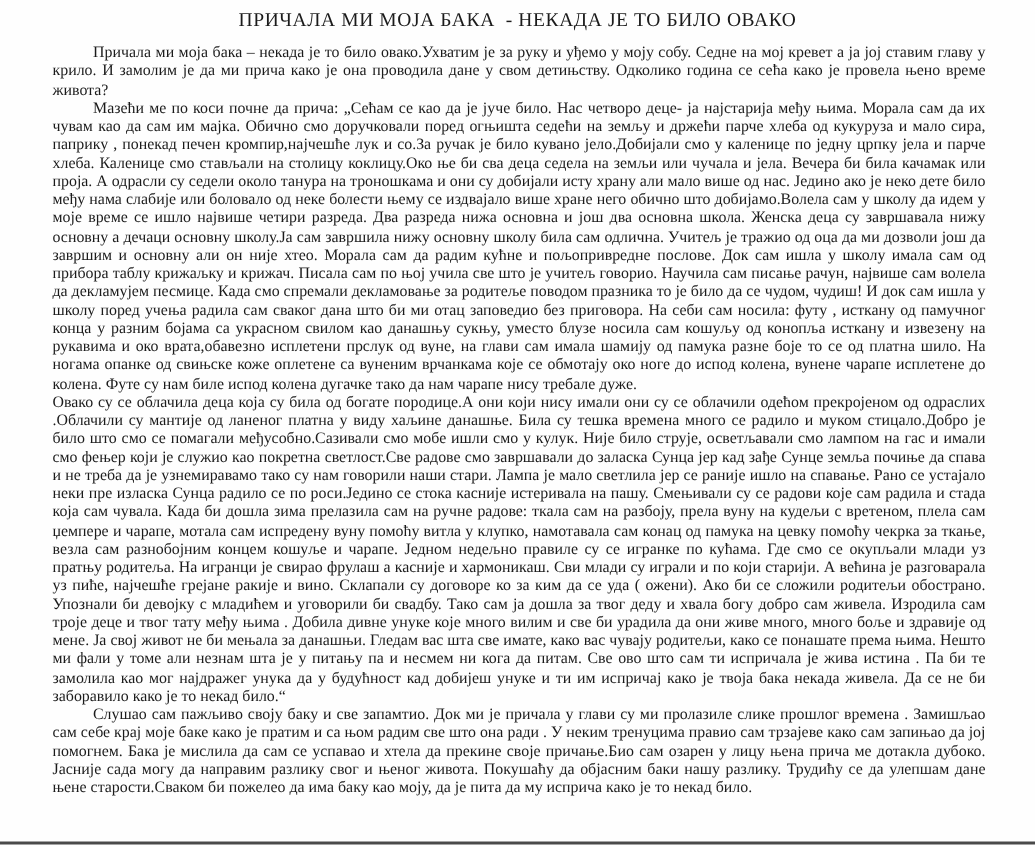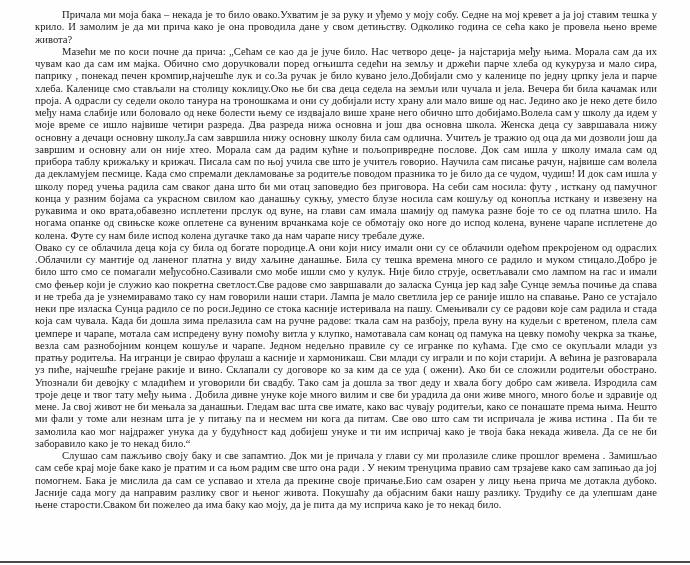--- a/index.html
+++ b/index.html
@@ -46,23 +46,24 @@
     width: 690px;
     height: 2px;
     background: #4a4a4a;
   }
 </style>
 </head>
 <body>
 
 <div class="page">
 
+  <h1 class="doc-title">ПРИЧАЛА МИ МОЈА БАКА  - НЕКАДА ЈЕ ТО БИЛО ОВАКО</h1>
 
   <div class="doc-body">
-    <p class="indent">Причала ми моја бака – некада је то било овако.Ухватим је за руку и уђемо у моју собу.  Седне на мој кревет а ја јој ставим тешка у крило. И замолим је да ми прича како је она проводила дане у свом детињству. Одколико година се сећа  како је провела њено време живота?</p>
+    <p class="indent">Причала ми моја бака – некада је то било овако.Ухватим је за руку и уђемо у моју собу.  Седне на мој кревет а ја јој ставим главу у крило. И замолим је да ми прича како је она проводила дане у свом детињству. Одколико година се сећа  како је провела њено време живота?</p>
     <p class="indent">Мазећи ме по коси почне да прича: „Сећам се као да је јуче било. Нас четворо деце- ја најстарија међу њима.  Морала сам да их чувам као да сам им  мајка. Обично смо доручковали поред огњишта седећи на земљу и држећи парче хлеба од кукуруза и мало сира, паприку , понекад печен кромпир,најчешће  лук и со.За ручак је било кувано јело.Добијали смо у каленице по једну црпку јела и парче хлеба. Каленице смо стављали на столицу коклицу.Око ње би сва деца седела на земљи или чучала и јела.  Вечера би била качамак или проја. А одрасли су седели около танура на троношкама и они су добијали исту храну али мало више од нас. Једино ако је неко дете било међу нама слабије или боловало од неке болести њему се издвајало више хране него обично што добијамо.Волела сам у школу да идем у моје време се ишло највише четири разреда. Два разреда нижа основна и још два основна школа. Женска деца су завршавала нижу основну а дечаци основну школу.Ја сам завршила нижу основну школу била сам одлична. Учитељ је тражио од оца да ми дозволи још да завршим и основну али он није хтео. Морала сам да радим кућне и пољопривредне послове. Док сам ишла у школу имала сам од прибора таблу крижаљку и крижач. Писала сам по њој учила све што је учитељ говорио. Научила сам писање рачун, највише сам волела да декламујем песмице. Када смо спремали декламовање за родитеље поводом празника то је било да се чудом, чудиш! И док сам ишла у школу поред учења радила сам сваког дана што би ми отац заповедио без приговора. На себи сам носила:  футу , исткану од памучног конца у разним бојама са украсном свилом као данашњу сукњу, уместо блузе носила сам кошуљу од конопља исткану и извезену на рукавима и око врата,обавезно исплетени прслук од вуне, на глави сам имала шамију од памука разне боје то се од платна шило. На ногама опанке од свињске коже оплетене са вуненим врчанкама које се обмотају око ноге до испод колена, вунене чарапе исплетене до колена. Футе су нам биле испод колена дугачке тако да нам чарапе нису требале дуже.</p>
     <p>Овако су се облачила деца која су била од богате породице.А они који нису имали они су се облачили одећом прекројеном од одраслих .Облачили су мантије од ланеног платна у виду хаљине данашње. Била су тешка времена много се радило и муком стицало.Добро је било што смо се помагали међусобно.Сазивали смо мобе ишли смо у кулук. Није било струје, осветљавали смо лампом на гас и имали смо фењер који је служио као покретна светлост.Све радове смо завршавали до заласка Сунца  јер кад зађе Сунце земља почиње да спава и  не треба да је узнемиравамо тако су нам говорили наши стари. Лампа је  мало светлила јер се раније ишло на спавање. Рано се устајало неки пре изласка Сунца радило се по роси.Једино се стока касније истеривала на пашу. Смењивали су се радови које сам радила и стада која сам чувала. Када би дошла зима прелазила сам на ручне радове: ткала сам на разбоју, прела вуну на кудељи с вретеном, плела сам џемпере и чарапе, мотала сам  испредену вуну помоћу витла у клупко, намотавала сам конац од  памука на цевку  помоћу чекрка за ткање, везла сам разнобојним концем кошуље и чарапе. Једном недељно правиле су се игранке по кућама. Где смо се окупљали млади уз пратњу родитеља. На игранци је свирао фрулаш а касније и хармоникаш. Сви млади су играли и по који старији. А већина је разговарала уз пиће, најчешће грејане ракије и вино. Склапали су  договоре ко за ким да се уда ( ожени). Ако би се сложили родитељи обострано.  Упознали би девојку с младићем и уговорили би свадбу. Тако сам ја дошла за твог деду и хвала богу добро сам живела. Изродила сам троје деце и твог тату међу њима . Добила дивне унуке које много вилим и све би урадила да они живе много,  много боље и здравије од мене. Ја свој живот не би мењала за данашњи. Гледам вас шта све имате, како вас чувају родитељи, како се понашате према њима. Нешто ми фали у томе али незнам шта је у питању па и несмем ни кога да питам. Све ово што сам ти испричала је жива истина . Па би те замолила као мог најдражег унука да у будућност кад добијеш унуке и ти им испричај како је твоја бака некада живела. Да се не би заборавило како је то некад било.“</p>
     <p class="indent">Слушао сам пажљиво своју баку и све запамтио. Док ми је причала  у глави су ми пролазиле слике прошлог времена . Замишљао сам себе крај моје баке како је пратим и са њом радим све што она ради . У неким тренуцима правио сам трзајеве како сам запињао да јој помогнем. Бака је мислила да сам се успавао и хтела да прекине своје причање.Био сам озарен у лицу њена прича ме дотакла дубоко. Јасније сада могу да направим разлику свог и њеног живота. Покушаћу да објасним баки нашу разлику. Трудићу се да улепшам дане њене старости.Сваком би пожелео да има баку као моју, да је пита да му исприча како је то некад било.</p>
   </div>
 
   <div class="bottom-rule"></div>
 
 </div>
 
 </body></html>

